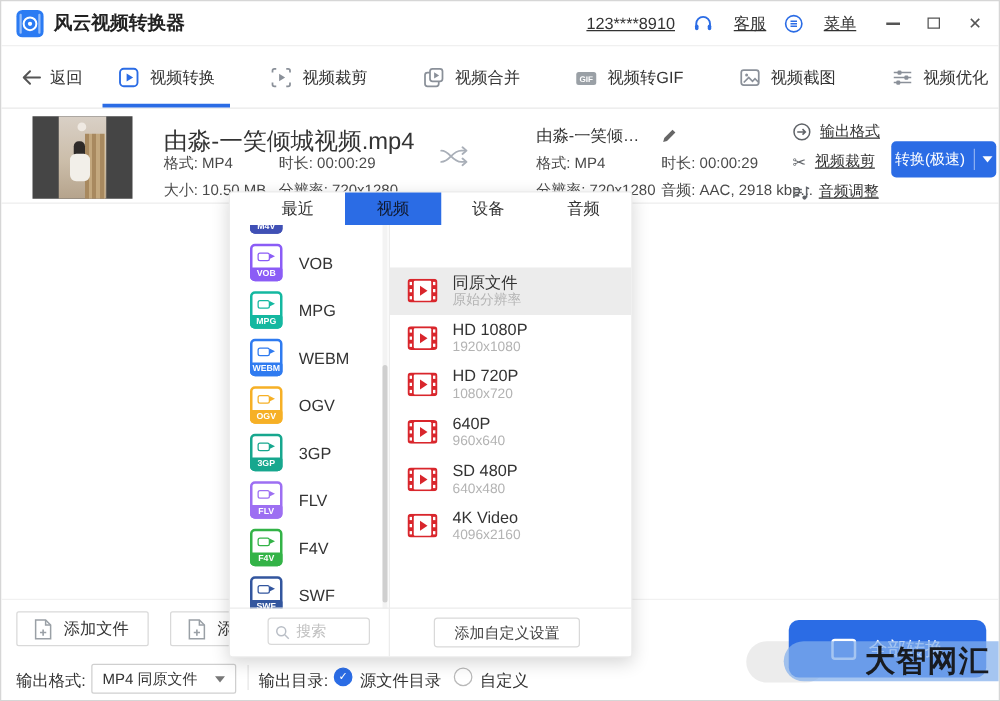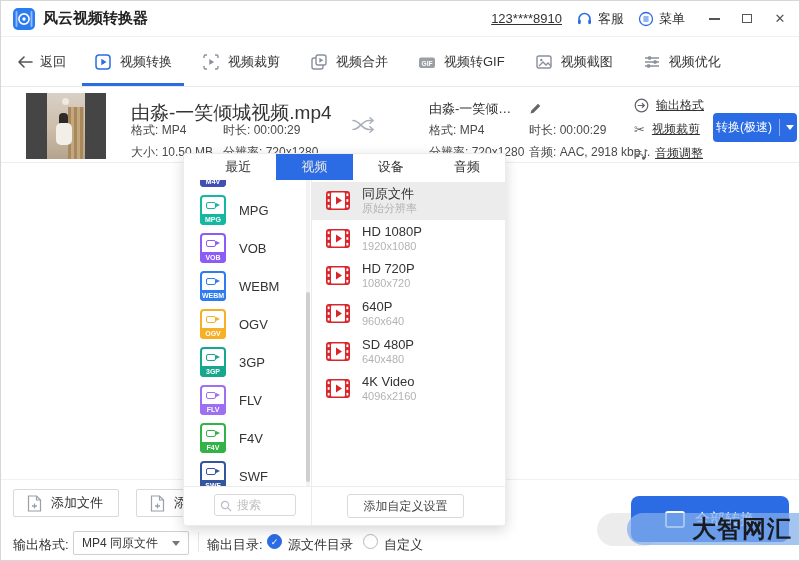--- a/index.html
+++ b/index.html
@@ -6,32 +6,32 @@
   .window{position:relative;width:800px;height:561px;background:#fff;border:1px solid #d6d6d6;
     box-sizing:border-box;overflow:hidden;font-family:"Liberation Sans","DejaVu Sans",sans-serif;color:#333;}
   svg{display:block}
 
   
   .titlebar{position:absolute;top:0;left:0;right:0;height:36px;display:flex;align-items:center;
     padding:0 12px;border-bottom:1px solid #f0f0f0;box-sizing:border-box;}
   .app-title{font-size:15px;font-weight:bold;color:#222;margin-left:8px;}
   .tb-right{margin-left:auto;display:flex;align-items:center;gap:14px;}
   .account{font-size:13px;color:#333;text-decoration:underline;cursor:pointer;margin-left:23px;}
-  .tb-item{display:flex;align-items:center;gap:5px;font-size:13px;color:#333;cursor:pointer;}
+  .tb-item{display:flex;align-items:center;gap:16px;font-size:13px;color:#333;cursor:pointer;text-decoration:underline;}
   .win-controls{display:flex;align-items:center;gap:19px;margin-left:8px;}
   .wc{width:14px;height:14px;display:flex;align-items:center;justify-content:center;cursor:pointer;}
   .wc-min i{display:block;width:11px;height:2px;background:#555;}
   .wc-max i{display:block;width:10px;height:9px;border:1.5px solid #555;box-sizing:border-box;}
   .wc-close::before{content:"✕";font-size:13px;color:#555;}
 
   
   .navbar{position:absolute;top:36px;left:0;right:0;height:50px;border-bottom:1px solid #e9e9e9;
     display:flex;align-items:center;box-sizing:border-box;}
   .back{display:flex;align-items:center;gap:7px;margin-left:16px;font-size:13px;color:#333;cursor:pointer;}
-  .tabs{display:flex;height:100%;margin-left:24px;gap:22px;}
+  .tabs{display:flex;height:100%;margin-left:24px;gap:36px;}
   .tab{display:flex;align-items:center;gap:8px;font-size:13px;color:#333;position:relative;
     padding:0 4px;cursor:pointer;height:100%;}
   .tab .ticon{color:#8a9099;}
   .tab.active .ticon{color:#2b6ce5;}
   .tab.active::after{content:"";position:absolute;left:-8px;right:-8px;bottom:0;height:3px;background:#2b6ce5;}
 
   
   .filerow{position:absolute;top:86px;left:0;right:0;height:76px;border-bottom:1px solid #ededed;box-sizing:border-box;}
   .thumb{position:absolute;left:25px;top:6px;width:80px;height:66px;background:#454545;overflow:hidden;}
   .thumb .strip{position:absolute;left:21px;top:0;width:38px;height:66px;
@@ -79,39 +79,39 @@
   .wm-gray{position:absolute;left:596px;top:512px;width:64px;height:33px;border-radius:17px;background:#ececec;z-index:1;}
   .wm-band{position:absolute;left:626px;top:512px;right:0;height:32px;background:rgba(130,175,235,.72);
     border-radius:16px 0 0 16px;display:flex;align-items:center;justify-content:flex-end;padding-right:7px;
     box-sizing:border-box;z-index:3;font-size:24px;font-weight:bold;color:#181b20;letter-spacing:1px;}
 
   
   .panel{position:absolute;left:182px;top:152px;width:323px;height:373px;background:#fff;z-index:6;
     border:1px solid #ececec;box-sizing:border-box;border-radius:3px;box-shadow:0 4px 14px rgba(0,0,0,.16);}
   .ptabs{position:absolute;left:0;top:0;right:0;height:26px;display:flex;padding-left:16px;}
   .ptab{flex:1;display:flex;align-items:center;justify-content:center;font-size:13px;color:#333;cursor:pointer;}
-  .ptab.active{background:#2b6ce5;color:#e5e5e5;text-align:right;}
+  .ptab.active{background:#2b6ce5;color:#0f172a;text-align:right;}
   .fmt-col{position:absolute;left:0;top:26px;width:122px;bottom:38px;overflow:hidden;}
   .fmt-list{transform:translateY(-27px);}
   .fmt-item{height:38px;display:flex;align-items:center;gap:13px;padding-left:16px;font-size:13px;color:#333;cursor:pointer;}
   .fmt{width:26px;height:30px;border:2px solid var(--c);border-radius:4px;position:relative;background:#fff;
     box-sizing:border-box;flex:0 0 auto;}
   .fmt .cam{position:absolute;left:4px;top:5px;width:10px;height:7px;border:1.5px solid var(--c);border-radius:2px;box-sizing:border-box;}
   .fmt .cam::after{content:"";position:absolute;right:-5px;top:0;border-left:4px solid var(--c);
     border-top:2px solid transparent;border-bottom:2px solid transparent;}
   .fmt .rib{position:absolute;left:-2px;right:-2px;bottom:-2px;height:11px;background:var(--c);
     border-radius:2px 2px 4px 4px;color:#fff;font-size:7px;font-weight:bold;line-height:11px;text-align:center;}
   .f0{--c:#4050b5}.f1{--c:#14b8a0}.f2{--c:#8b5cf6}.f3{--c:#2f7bf0}.f4{--c:#f6b026}
   .f5{--c:#17a78e}.f6{--c:#9d6ff2}.f7{--c:#33b347}.f8{--c:#33569e}
   .vscroll{position:absolute;left:122px;top:26px;width:4px;bottom:38px;background:#f3f3f3;}
   .vthumb{position:absolute;left:0;top:112px;width:4px;height:190px;background:#cfcfcf;border-radius:2px;}
   .pdivider{position:absolute;left:127px;top:26px;bottom:0;width:1px;background:#ececec;}
   .preset-col{position:absolute;left:128px;top:26px;right:0;bottom:38px;overflow:hidden;padding-top:2px;}
   .preset{height:37.6px;display:flex;align-items:center;gap:12px;padding-left:14px;cursor:pointer;}
-  .preset.selected{background:#ececec;}
+  .preset.selected{background:#ececec;margin-top:32px;}
   .pt .t1{font-size:13px;color:#333;line-height:15px;}
   .pt .t2{font-size:11px;color:#b3b3b3;line-height:14px;}
   .pfooter{position:absolute;left:0;right:0;bottom:0;height:38px;border-top:1px solid #ececec;}
   .search-box{position:absolute;left:30px;top:7px;width:82px;height:22px;border:1px solid #d9d9d9;border-radius:3px;
     box-sizing:border-box;font-size:12px;color:#666;padding:0 4px 0 22px;outline:none;background:#fff;
     font-family:"Liberation Sans","DejaVu Sans",sans-serif;}
   .search-box::placeholder{color:#c0c0c0;}
   .search-ic{position:absolute;left:36px;top:13px;pointer-events:none;}
   .custom-btn{position:absolute;left:163px;top:7px;width:117px;height:24px;border:1px solid #d9d9d9;border-radius:3px;
     background:#fff;font-size:12px;color:#444;display:flex;align-items:center;justify-content:center;
@@ -354,32 +354,32 @@
 
     <div class="fmt-col">
       <div class="fmt-list">
         <div class="fmt-item">
           <span class="fmt f0">
               <span class="rib">M4V</span>
             </span>
 
         </div>
         <div class="fmt-item">
+          <span class="fmt f2">
+              <span class="cam"></span>
+              <span class="rib">VOB</span>
+            </span>
+          <span>VOB</span>
+        </div>
+        <div class="fmt-item">
           <span class="fmt f1">
               <span class="cam"></span>
               <span class="rib">MPG</span>
             </span>
           <span>MPG</span>
-        </div>
-        <div class="fmt-item">
-          <span class="fmt f2">
-              <span class="cam"></span>
-              <span class="rib">VOB</span>
-            </span>
-          <span>VOB</span>
         </div>
         <div class="fmt-item">
           <span class="fmt f3">
               <span class="cam"></span>
               <span class="rib">WEBM</span>
             </span>
           <span>WEBM</span>
         </div>
         <div class="fmt-item">
           <span class="fmt f4">

